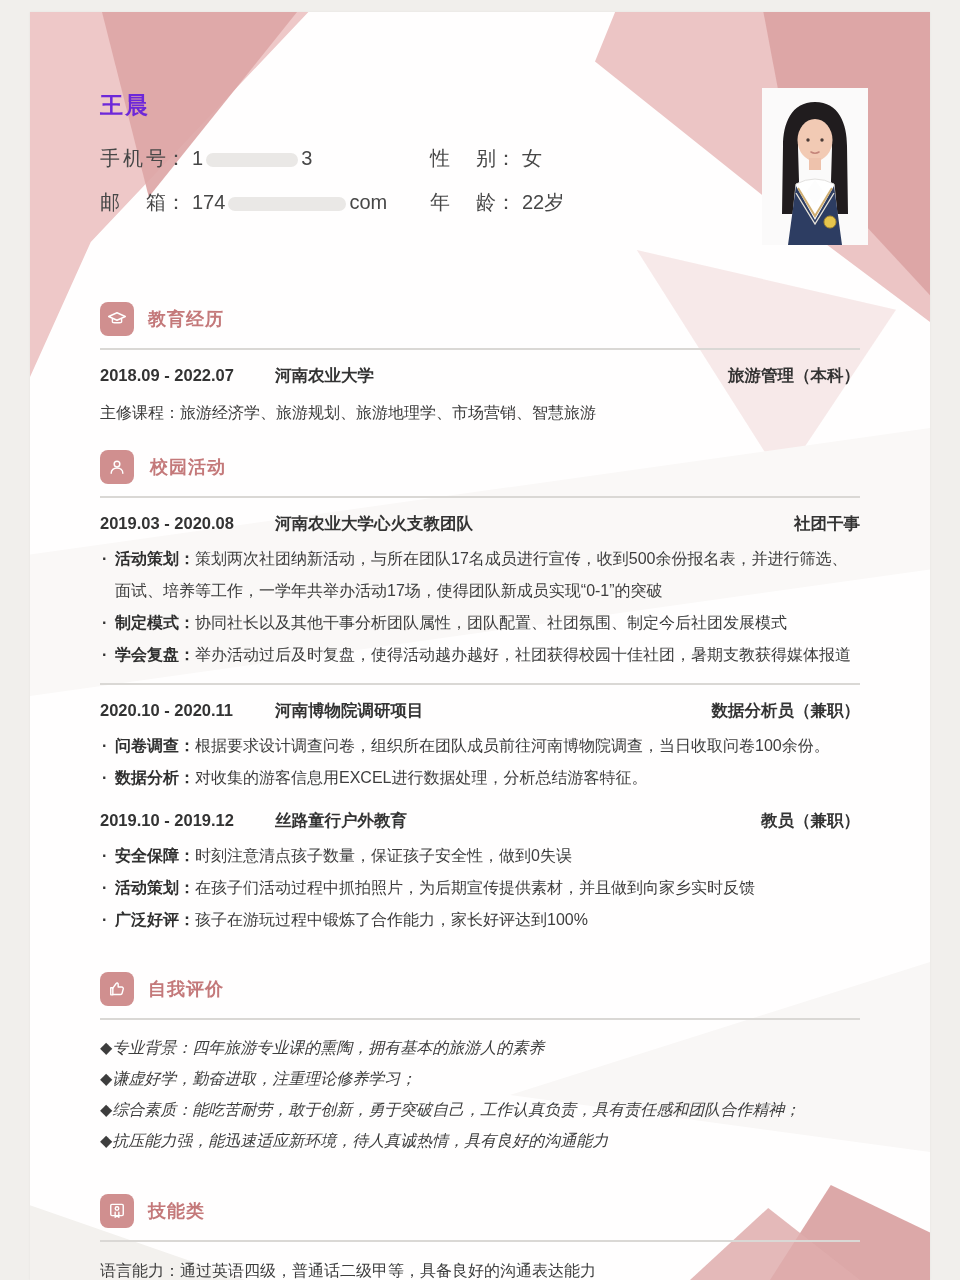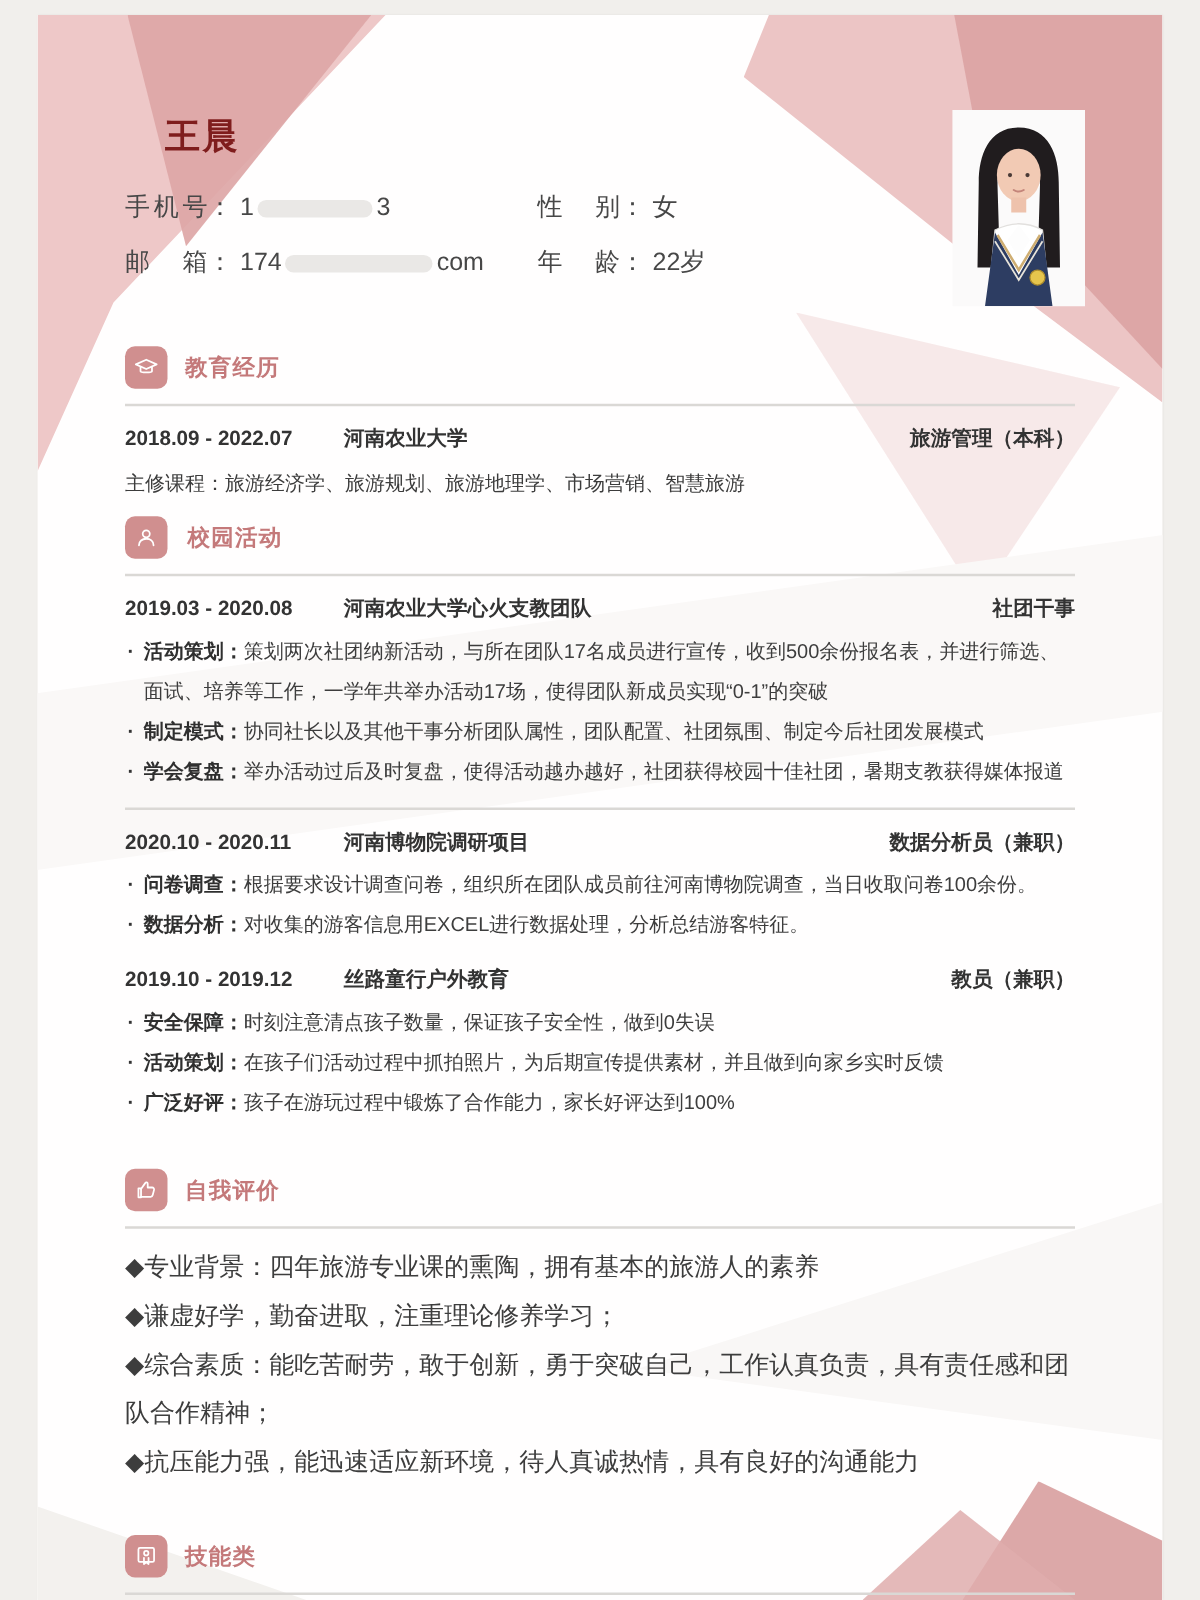--- a/index.html
+++ b/index.html
@@ -29,56 +29,56 @@
   .wm2{right:0;top:950px;width:420px;height:190px;background:#f9f7f6;
     clip-path:polygon(100% 0,100% 100%,0 70%);}
   .deco-bl{left:0;bottom:0;width:215px;height:85px;background:#f3f1ee;
     clip-path:polygon(0 12%,100% 100%,0 100%);}
   .deco-br1{right:0;bottom:0;width:160px;height:95px;background:#d89e9e;
     clip-path:polygon(38% 0,100% 50%,100% 100%,0 100%);opacity:.9;}
   .deco-br2{right:70px;bottom:0;width:170px;height:72px;background:#dfadad;
     clip-path:polygon(46% 0,100% 100%,0 100%);opacity:.85;}
   
   .content{position:relative;z-index:2;padding:0 70px;}
-  .name{padding-top:78px;font-size:28px;font-weight:bold;color:#7f1d1d;letter-spacing:2px;margin-left:32px;}
+  .name{padding-top:78px;font-size:23px;font-weight:bold;color:#6d28d9;letter-spacing:2px;}
   .contact{margin-top:24px;display:grid;grid-template-columns:330px auto;
     row-gap:17px;font-size:20px;color:#474747;max-width:600px;}
   .lbl{display:inline-block;width:3.3em;text-align:justify;text-align-last:justify;}
   .cval{margin-left:6px;}
   .redact{display:inline-block;vertical-align:middle;height:14px;border-radius:8px;
     background:#eae8e6;margin:0 3px;}
   .redact.r-phone{width:92px;}
   .redact.r-mail{width:118px;}
   .photo{position:absolute;right:62px;top:76px;width:106px;height:157px;
     background:#fbfafa;z-index:3;overflow:hidden;}
   
   .sec-head{display:flex;align-items:center;gap:14px;}
   .sec-icon{width:34px;height:34px;border-radius:8px;background:#d08f8f;
     display:flex;align-items:center;justify-content:center;flex:0 0 auto;}
   .sec-title{font-size:18px;color:#c4797a;font-weight:600;letter-spacing:1px;}
   .divider{height:2px;background:#dad8d5;margin-top:12px;}
-  .mt-edu{margin-top:54px;}
-  .mt-campus{margin-top:12px;gap:16px;}
+  .mt-edu{margin-top:86px;}
+  .mt-campus{margin-top:24px;gap:16px;}
   .mt-proj{margin-top:24px;}
   .mt-self{margin-top:36px;}
   .mt-skill{margin-top:38px;}
   
   .row3{display:flex;justify-content:space-between;align-items:baseline;
     margin-top:15px;font-size:16.5px;color:#333;}
   .row3 .date{font-weight:600;min-width:175px;}
   .row3 .org{font-weight:700;flex:1;text-align:left;}
   .row3 .role{font-weight:600;min-width:175px;text-align:right;}
   .courses{margin-top:13px;font-size:16px;color:#3c3c3c;line-height:1.6;}
   .bullets{margin-top:8px;}
   .bullet{position:relative;padding-left:15px;font-size:16px;color:#3d3d3d;line-height:2.0;}
   .bullet .marker{position:absolute;left:2px;font-weight:700;color:#333;}
   .bullet .term{font-weight:700;color:#2f2f2f;}
   .entry2{margin-top:16px;}
   .plain-list{margin-top:12px;}
-  .plain-item{font-size:20px;color:#3d3d3d;line-height:1.95;}
+  .plain-item{font-size:16px;color:#3d3d3d;line-height:1.95;font-style:italic;}
   .skill-item{font-size:16px;color:#3d3d3d;line-height:2.1;}
   svg{display:block;}
 </style>
 </head>
 <body>
 
 <div class="page">
 
   <div class="deco deco-tl1"></div>
   <div class="deco deco-tl2"></div>

